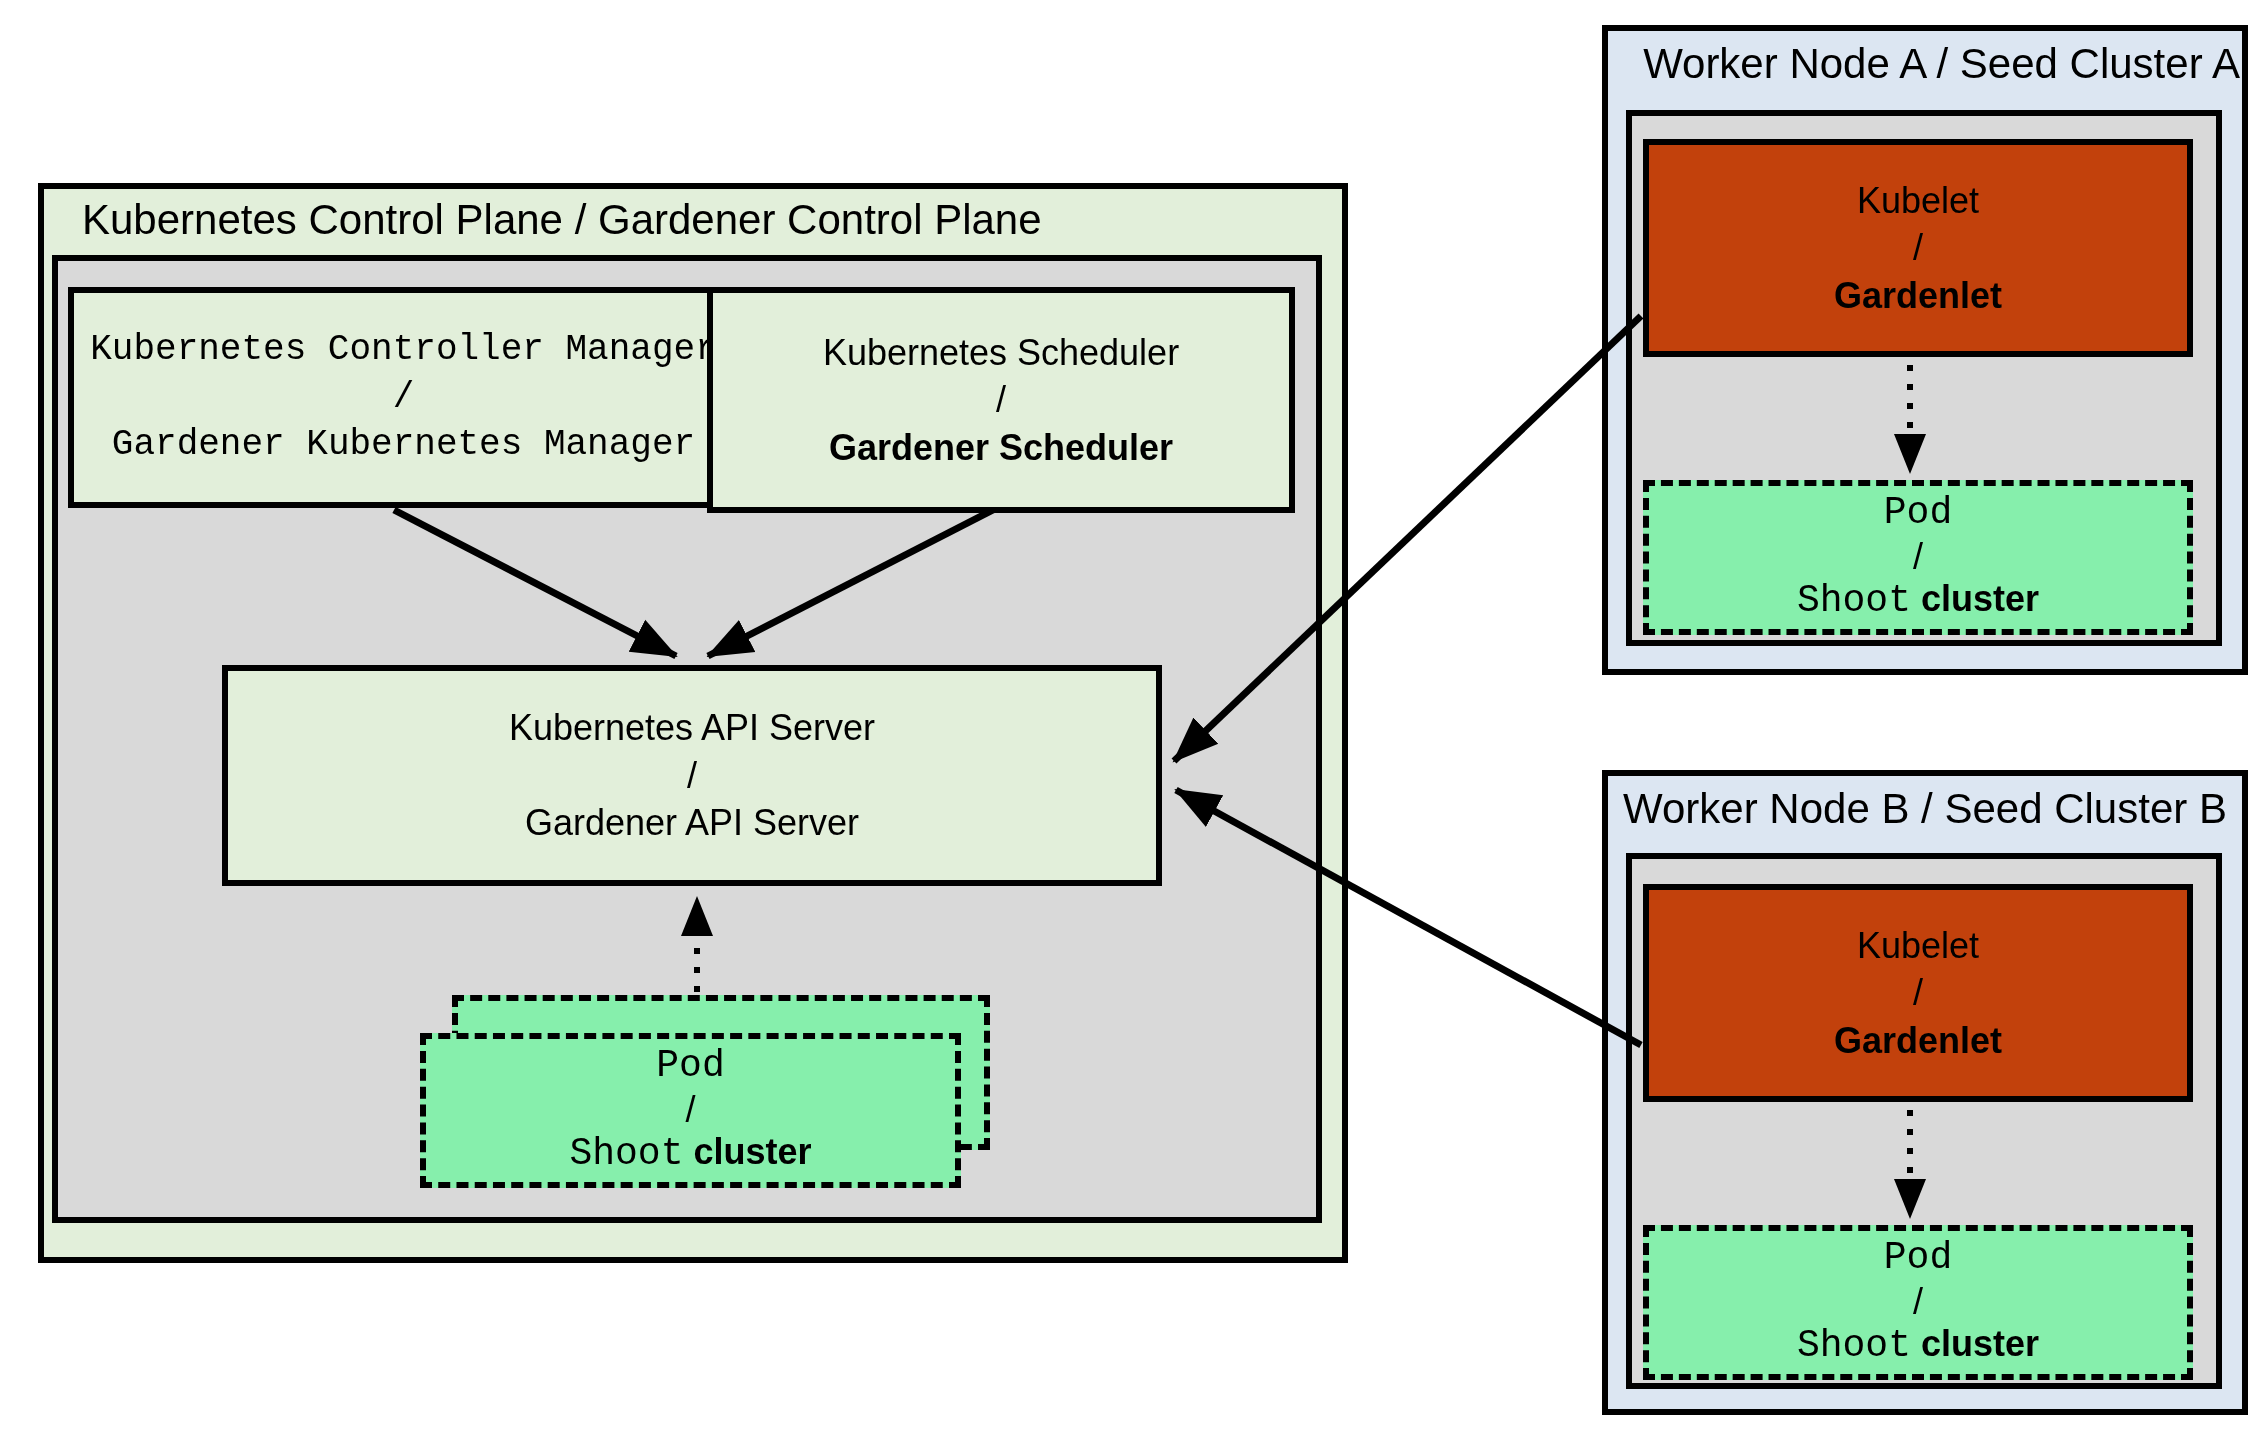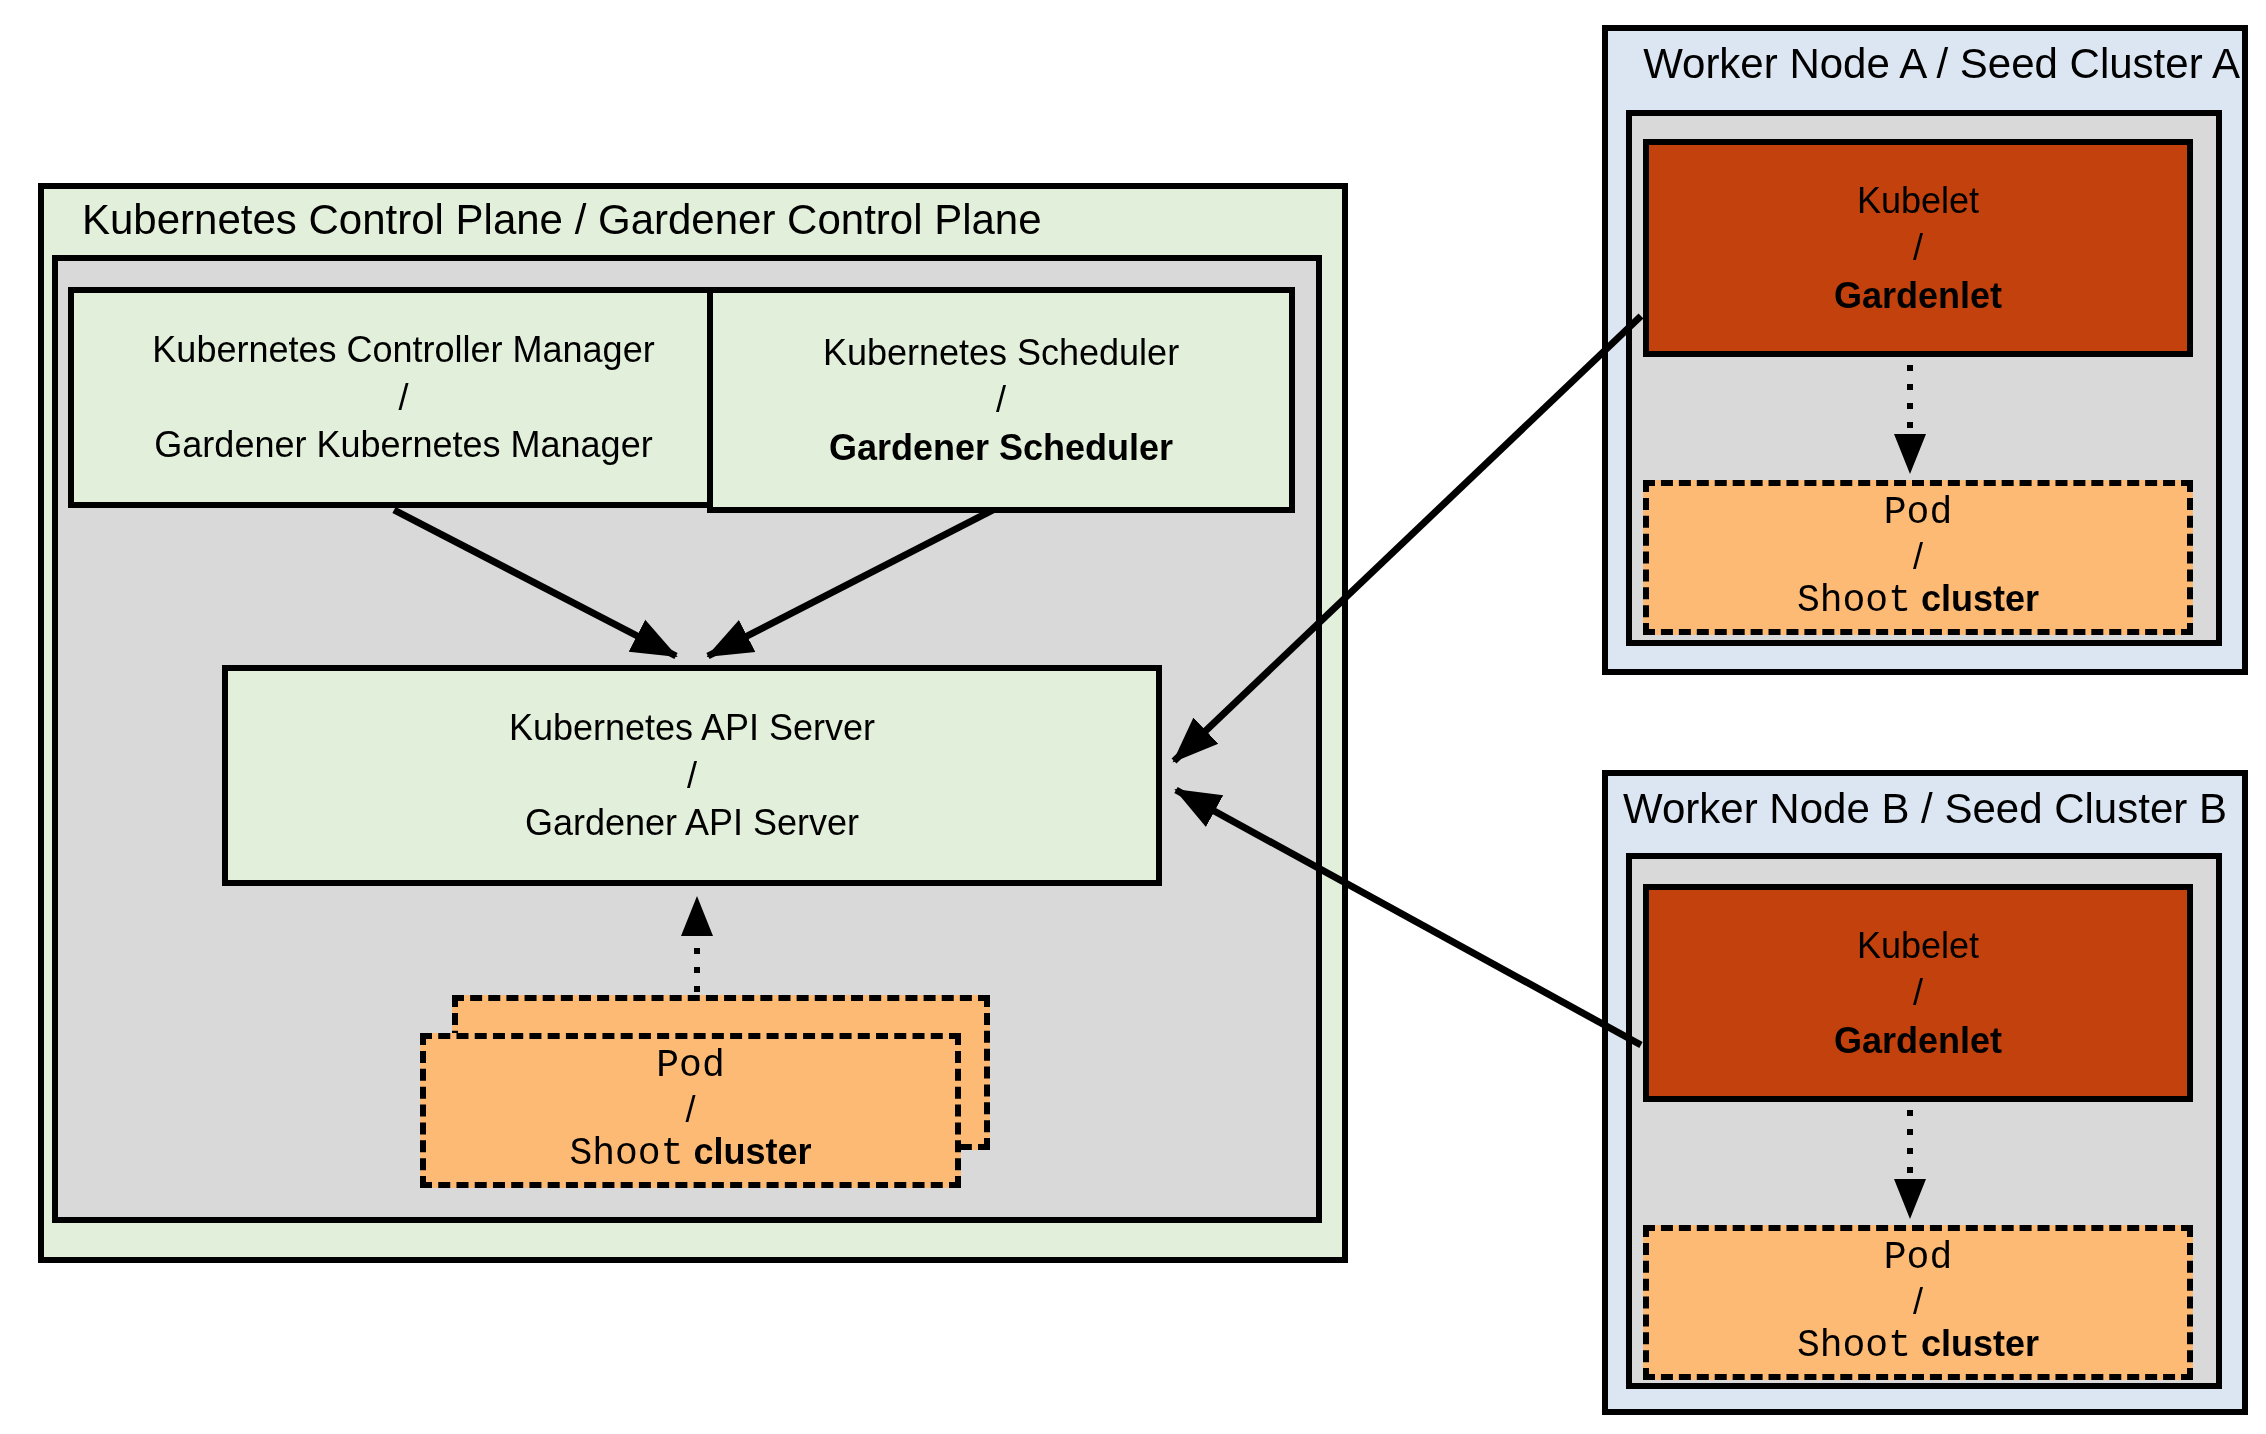--- a/index.html
+++ b/index.html
@@ -12,21 +12,21 @@
     color: #000;
     overflow: hidden;
   }
   .abs { position: absolute; box-sizing: border-box; }
   .solidbox { border: 6px solid #000; }
   .dashbox  { border: 6px dashed #000; }
   .fill-green  { background: #e2efda; }
   .fill-gray   { background: #d9d9d9; }
   .fill-blue   { background: #dce6f2; }
   .fill-orange { background: #c2410c; }
-  .fill-peach  { background: #fdba74; }
+  .fill-peach  { background: #86efac; }
 
   .label3 {
     display: flex;
     flex-direction: column;
     align-items: center;
     justify-content: center;
     text-align: center;
     font-size: 36px;
     line-height: 1.32;
   }
@@ -50,21 +50,21 @@
 <body>
 
 <div class="canvas">
 
   <div class="abs solidbox fill-green" style="left:38px; top:183px; width:1310px; height:1080px;"></div>
 
   <div class="abs title" style="left:56px; top:194px; width:1260px;margin-left:26px;">Kubernetes Control Plane / Gardener Control Plane</div>
 
   <div class="abs solidbox fill-gray" style="left:52px; top:255px; width:1270px; height:968px;"></div>
 
-  <div class="abs solidbox fill-green label3" style="left:68px; top:287px; width:671px; height:221px;">
+  <div class="abs solidbox fill-green label3" style="left:68px; top:287px; width:671px; height:221px;font-family:Liberation Mono, monospace;">
     <div>Kubernetes Controller Manager</div>
     <div>/</div>
     <div>Gardener Kubernetes Manager</div>
   </div>
 
   <div class="abs solidbox fill-green label3" style="left:707px; top:287px; width:588px; height:226px;">
     <div>Kubernetes Scheduler</div>
     <div>/</div>
     <div class="bold">Gardener Scheduler</div>
   </div>

